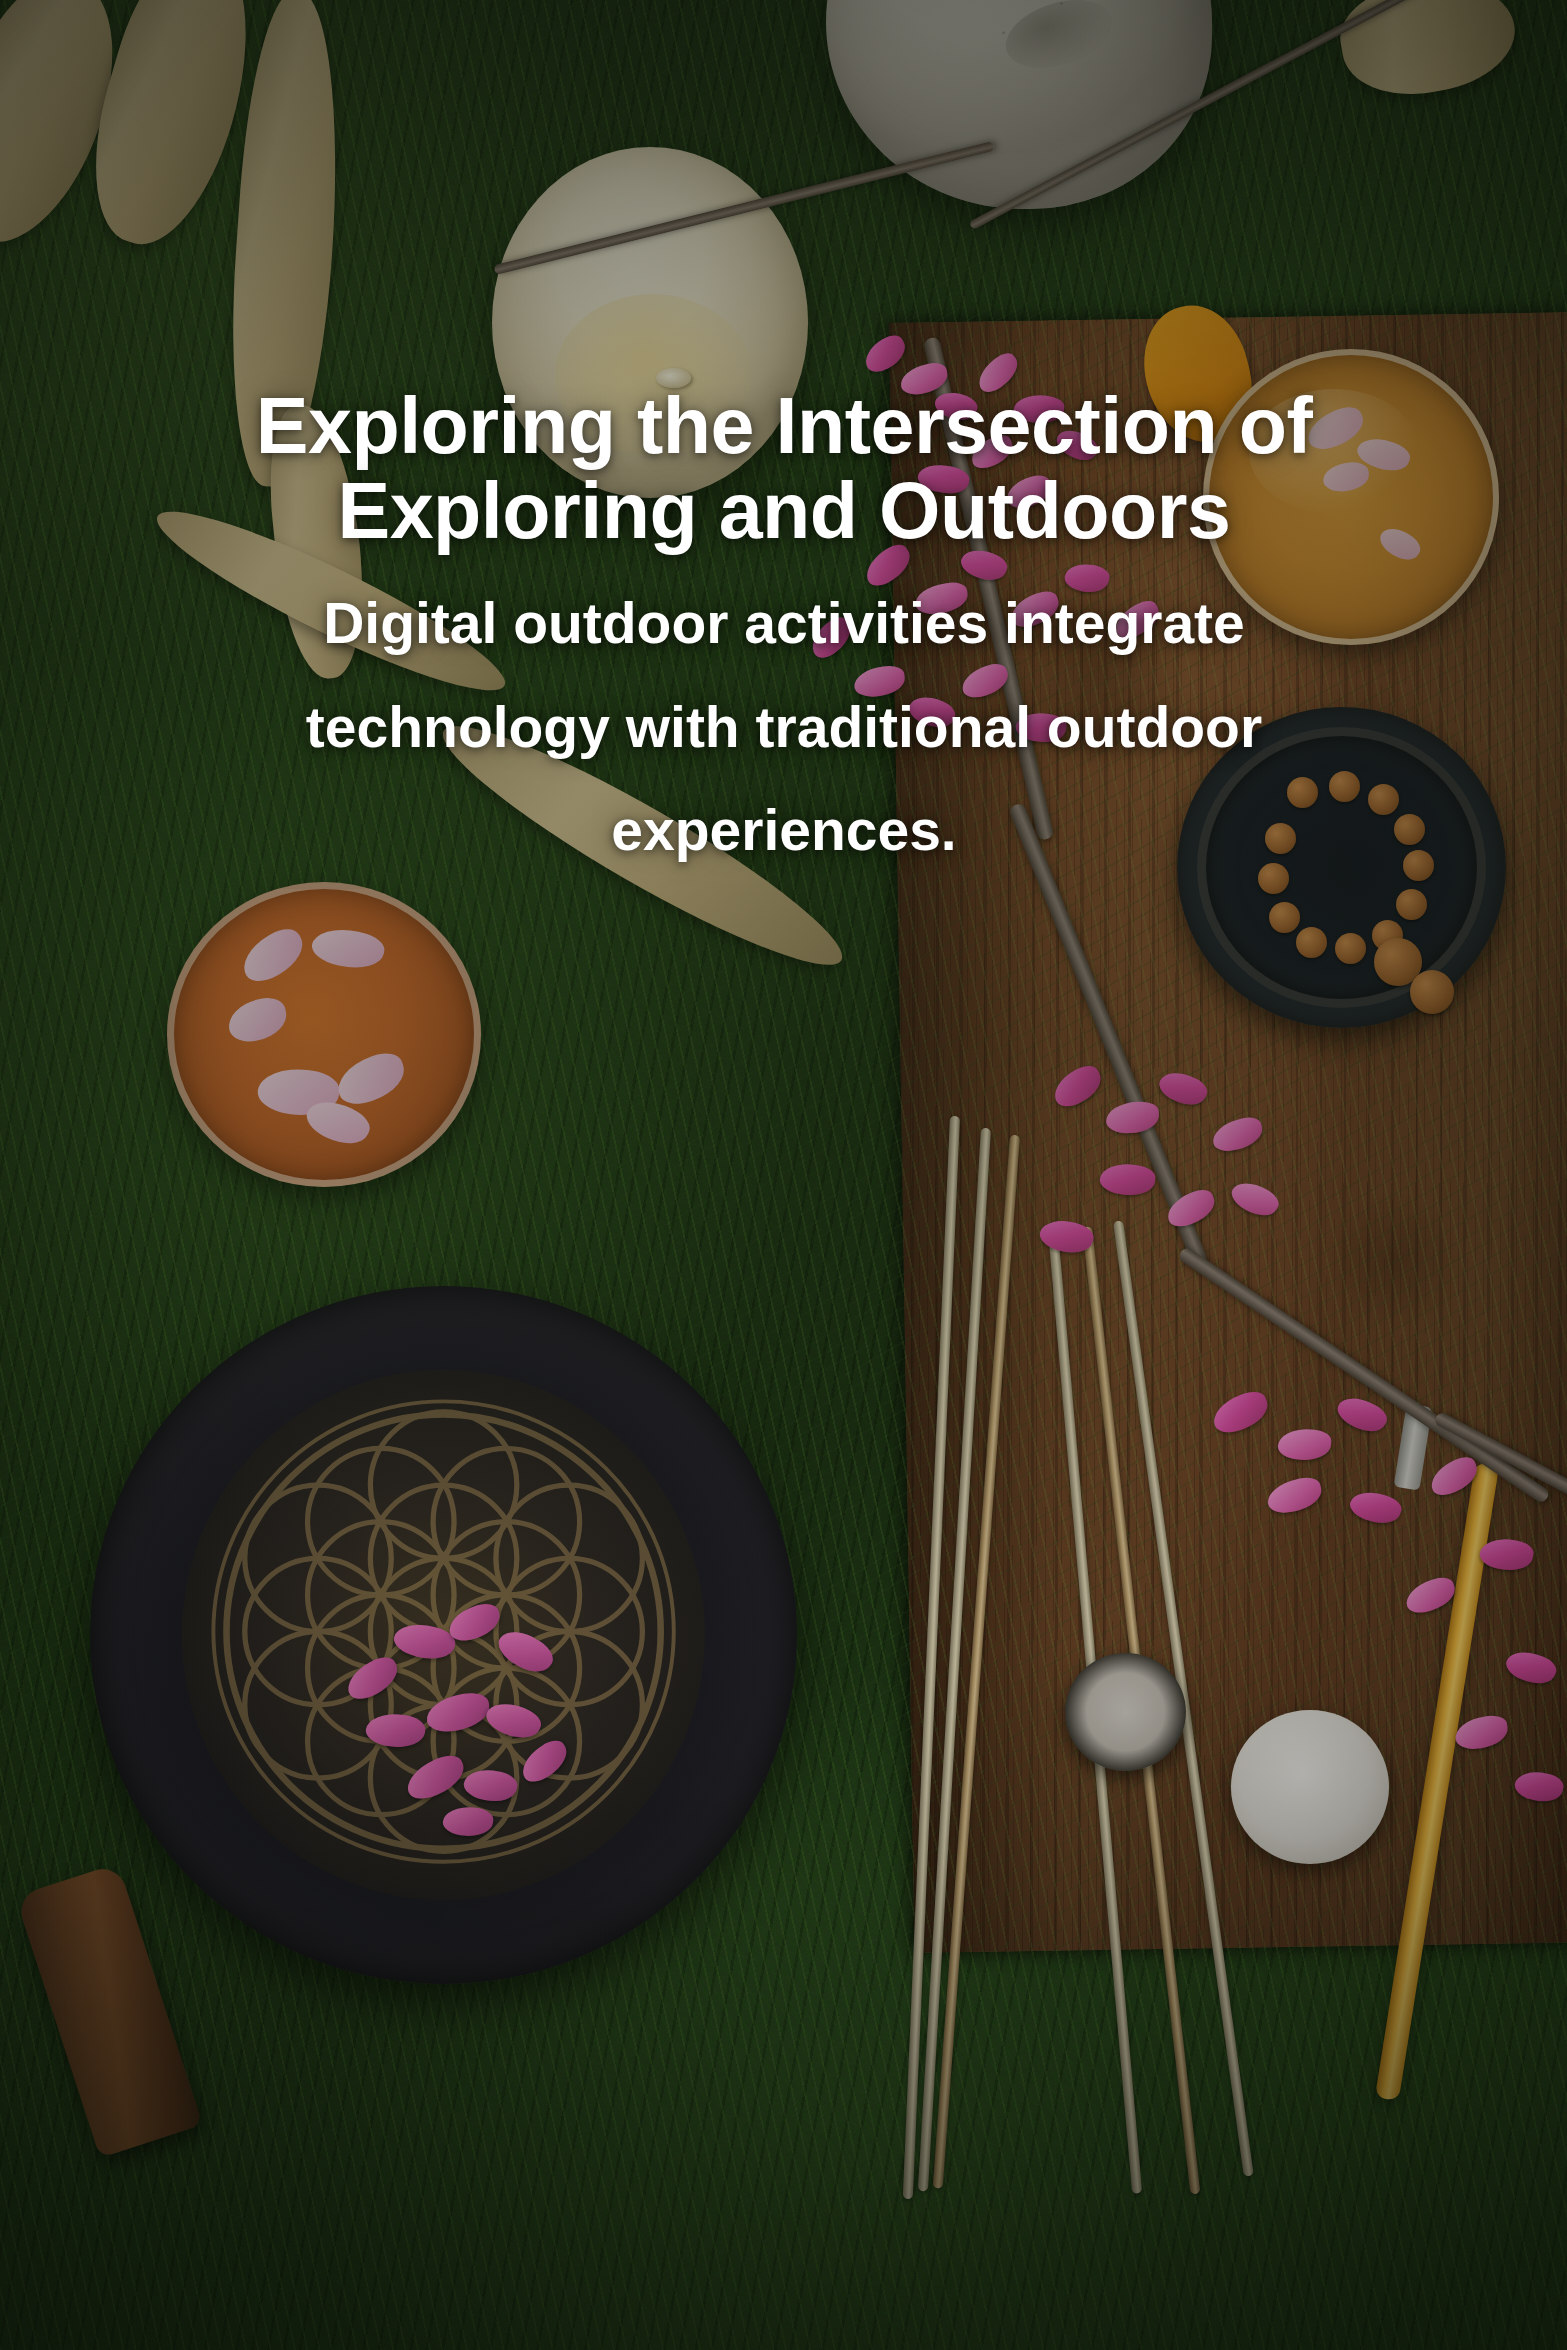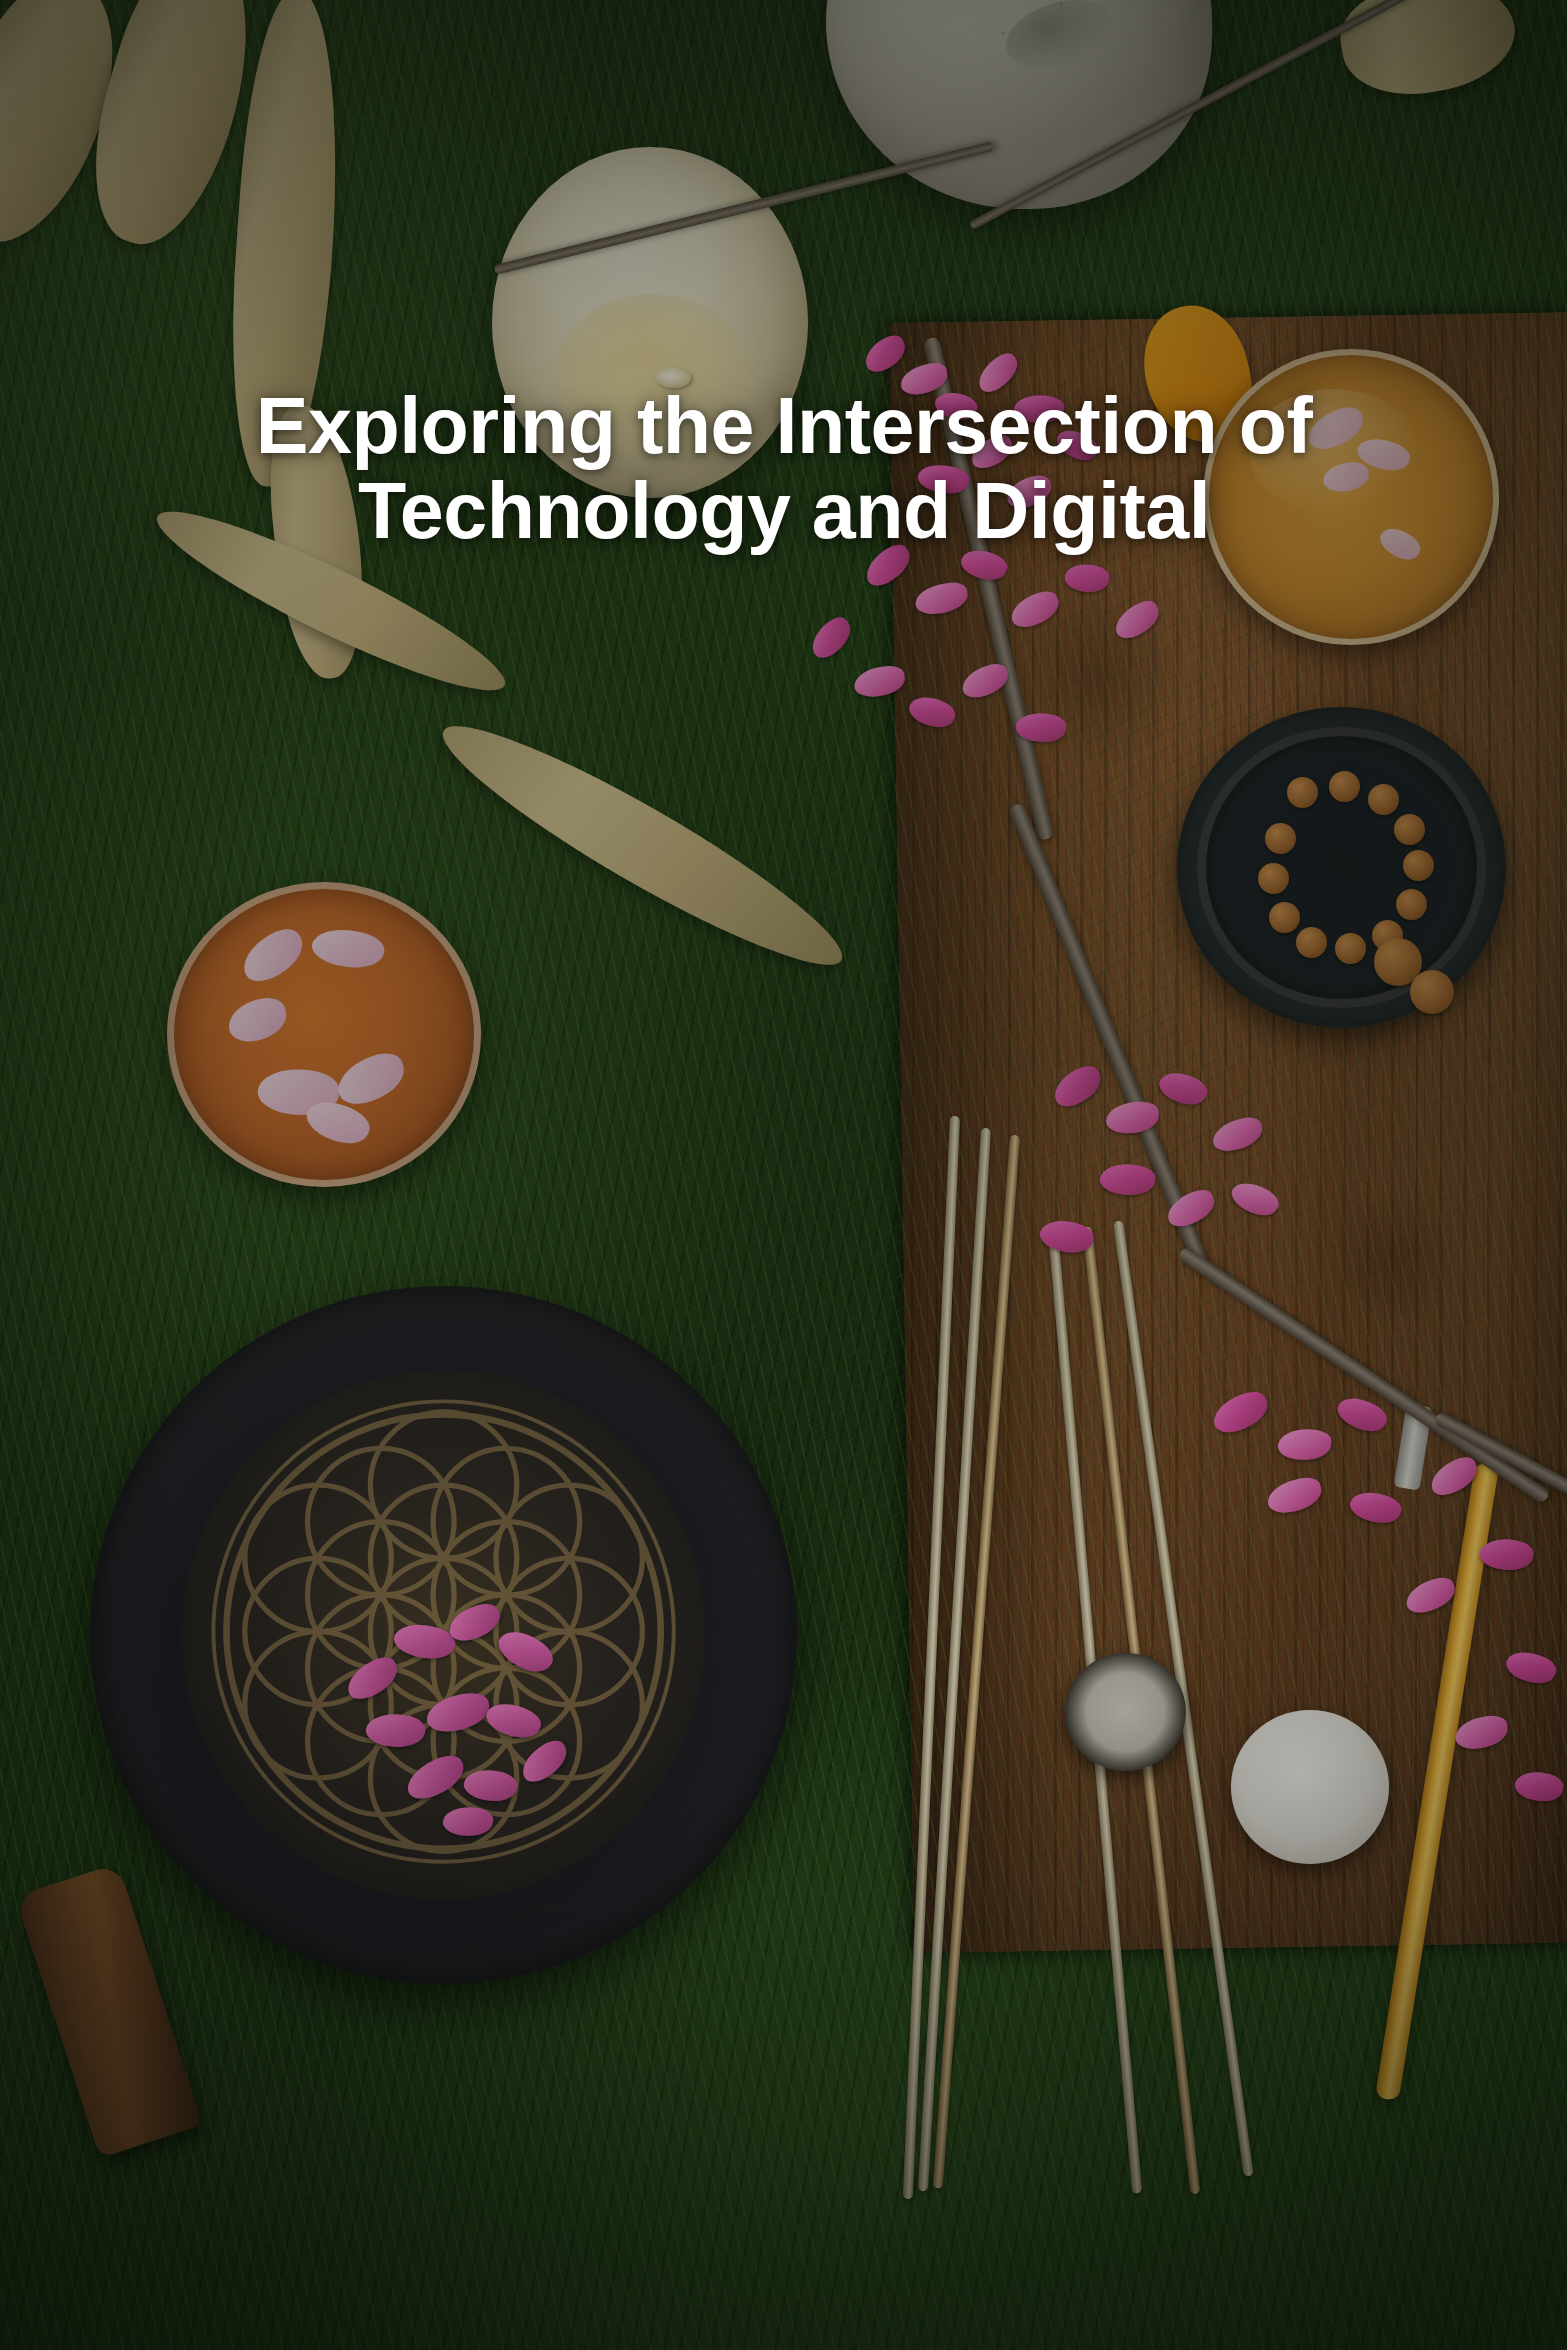--- a/index.html
+++ b/index.html
@@ -498,17 +498,18 @@
           <div class="pet2" style="left:42%;top:92%;width:50px;height:29px;transform:rotate(6deg);"></div>
         </div>
       </div>
     </div>
 
     <div class="vignette"></div>
     <div class="scrim"></div>
   </div>
 
   <div class="content">
-    <div class="title">Exploring the Intersection of Technology and Digital</div>
+    <div class="title">Exploring the Intersection of Exploring and Outdoors</div>
+    <div class="subtitle">Digital outdoor activities integrate technology with traditional outdoor experiences.</div>
   </div>
 
 </div>
 
 
 </body></html>

